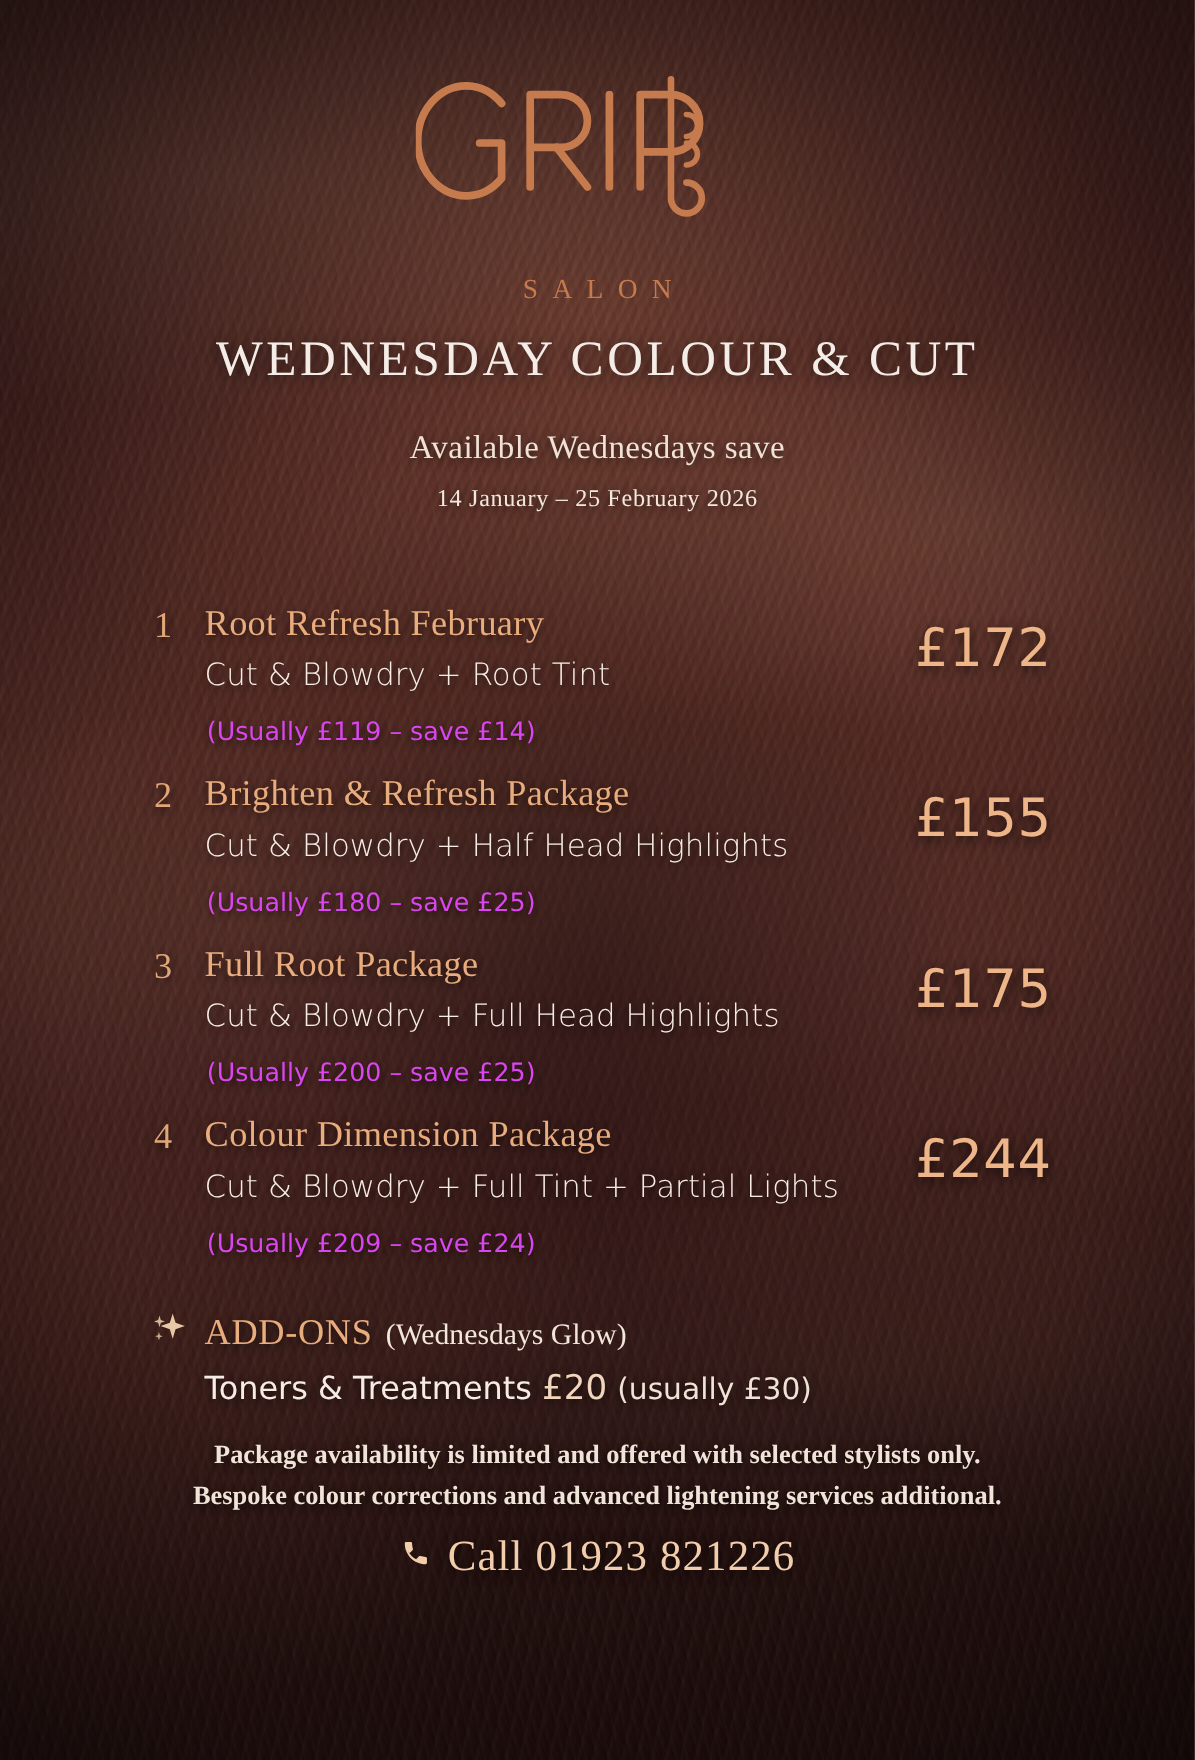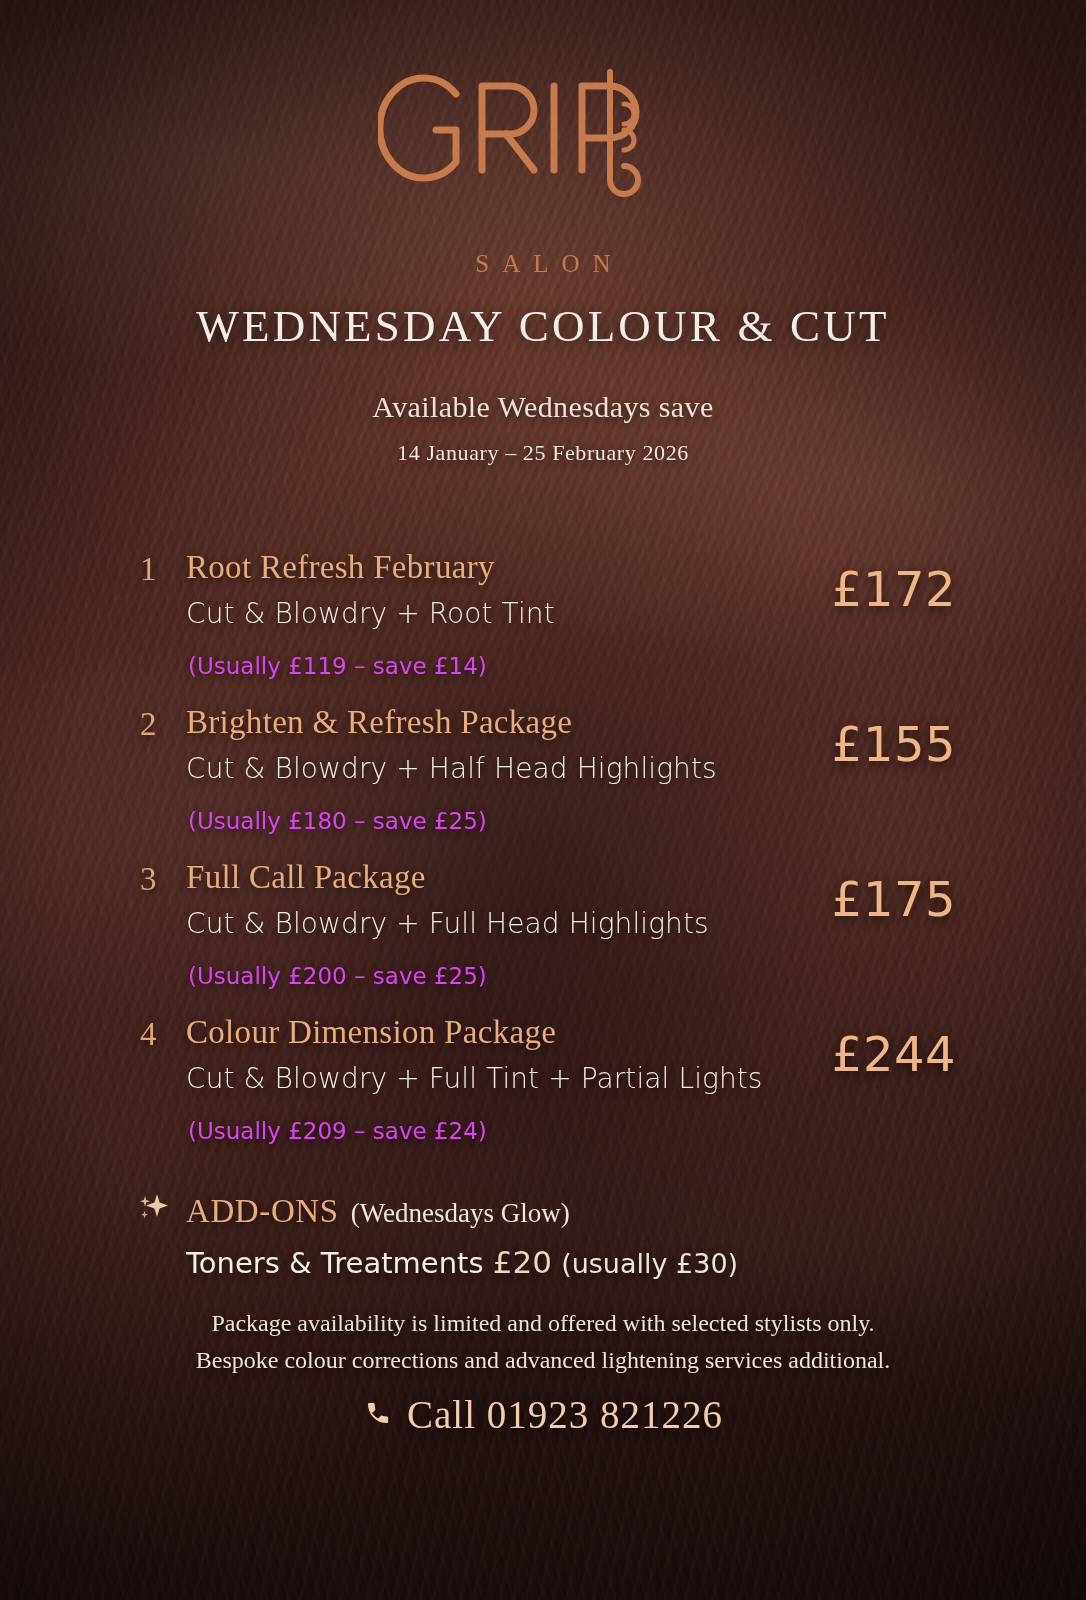--- a/index.html
+++ b/index.html
@@ -266,20 +266,21 @@
   .smallprint {
     position: absolute;
     top: 1305px;
     left: 0; right: 0;
     text-align: center;
     color: #f0e3d8;
     font-size: 24px;
     line-height: 37px;
     font-family: "Liberation Serif", serif;
     text-shadow: 0 2px 9px rgba(0,0,0,0.6);
+    font-weight: bold;
   }
 
   
   .call {
     position: absolute;
     top: 1392px;
     left: 0; right: 0;
     display: flex;
     justify-content: center;
     align-items: center;
@@ -345,21 +346,21 @@
       <div class="pkg">
         <div class="pkg-num">2</div>
         <div class="pkg-title">Brighten &amp; Refresh Package</div>
         <div class="pkg-desc">Cut &amp; Blowdry + Half Head Highlights</div>
         <div class="pkg-usual">(Usually £180 – save £25)</div>
         <div class="pkg-price">£155</div>
       </div>
 
       <div class="pkg">
         <div class="pkg-num">3</div>
-        <div class="pkg-title">Full Call Package</div>
+        <div class="pkg-title">Full Root Package</div>
         <div class="pkg-desc">Cut &amp; Blowdry + Full Head Highlights</div>
         <div class="pkg-usual">(Usually £200 – save £25)</div>
         <div class="pkg-price">£175</div>
       </div>
 
       <div class="pkg">
         <div class="pkg-num">4</div>
         <div class="pkg-title">Colour Dimension Package</div>
         <div class="pkg-desc">Cut &amp; Blowdry + Full Tint + Partial Lights</div>
         <div class="pkg-usual">(Usually £209 – save £24)</div>

